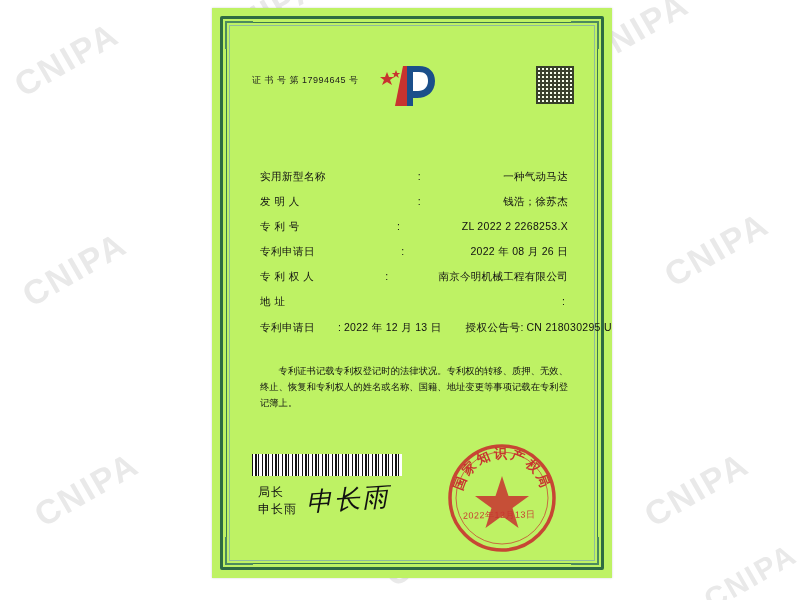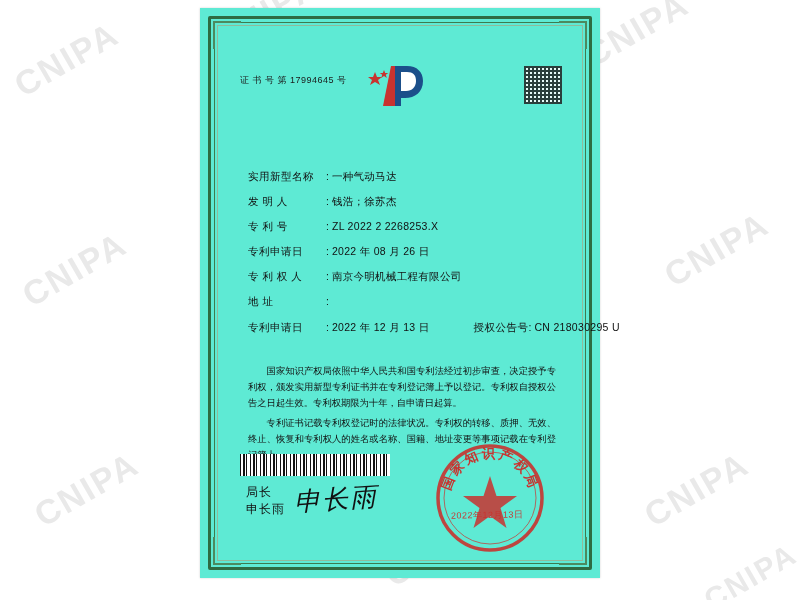--- a/index.html
+++ b/index.html
@@ -38,25 +38,25 @@
   .wm-4 { left: 18px;  top: 250px; font-size: 34px; }
   .wm-5 { left: 660px; top: 230px; font-size: 34px; }
   .wm-6 { left: 30px;  top: 470px; font-size: 34px; }
   .wm-7 { left: 380px; top: 530px; font-size: 34px; }
   .wm-8 { left: 640px; top: 470px; font-size: 34px; }
   .wm-9 { left: 700px; top: 560px; font-size: 30px; }
 
   
   #sheet {
     position: absolute;
-    left: 200px;
+    left: 212px;
     top: 8px;
     width: 400px;
     height: 570px;
-    background: #5eead4;
+    background: #bef264;
     box-shadow: 0 0 2px rgba(0,0,0,0.18);
   }
   
   #border-outer {
     position: absolute;
     left: 8px; top: 8px; right: 8px; bottom: 8px;
     border: 3px solid #2e6b42;
     border-radius: 2px;
   }
   #border-inner {
@@ -141,30 +141,31 @@
     right: 18px;
     font-size: 10.5px;
     color: #111;
     line-height: 1.2;
   }
   .field-row {
     display: flex;
     align-items: baseline;
     margin-bottom: 12.5px;
     white-space: nowrap;
+    justify-content: space-between;
   }
   .field-label {
     width: 78px;
     flex: 0 0 78px;
     letter-spacing: 0.5px;
   }
   .field-colon { margin: 0 3px 0 0; }
   .field-value { letter-spacing: 0.3px; }
   .field-row.dual .field-second-label {
-    margin-left: 44px;
+    margin-left: 24px;
     letter-spacing: 0.5px;
   }
 
   
   .body-text {
     position: absolute;
     left: 22px;
     right: 18px;
     top: 330px;
     font-size: 9.3px;
@@ -328,21 +329,20 @@
           <span class="field-label">专利申请日</span>
           <span class="field-colon">:</span>
           <span class="field-value">2022 年 12 月 13 日</span>
           <span class="field-second-label">授权公告号</span>
           <span class="field-colon">:</span>
           <span class="field-value">CN 218030295 U</span>
         </div>
       </div>
 
       <div class="body-text">
-        <p>国家知识产权局依照中华人民共和国专利法经过初步审查，决定授予专利权，颁发实用新型专利证书并在专利登记簿上予以登记。专利权自授权公告之日起生效。专利权期限为十年，自申请日起算。</p>
         <p>专利证书记载专利权登记时的法律状况。专利权的转移、质押、无效、终止、恢复和专利权人的姓名或名称、国籍、地址变更等事项记载在专利登记簿上。</p>
       </div>
 
       <div id="barcode"></div>
 
       <div class="sig-label">
         <div>局长</div>
         <div>申长雨</div>
       </div>
 

